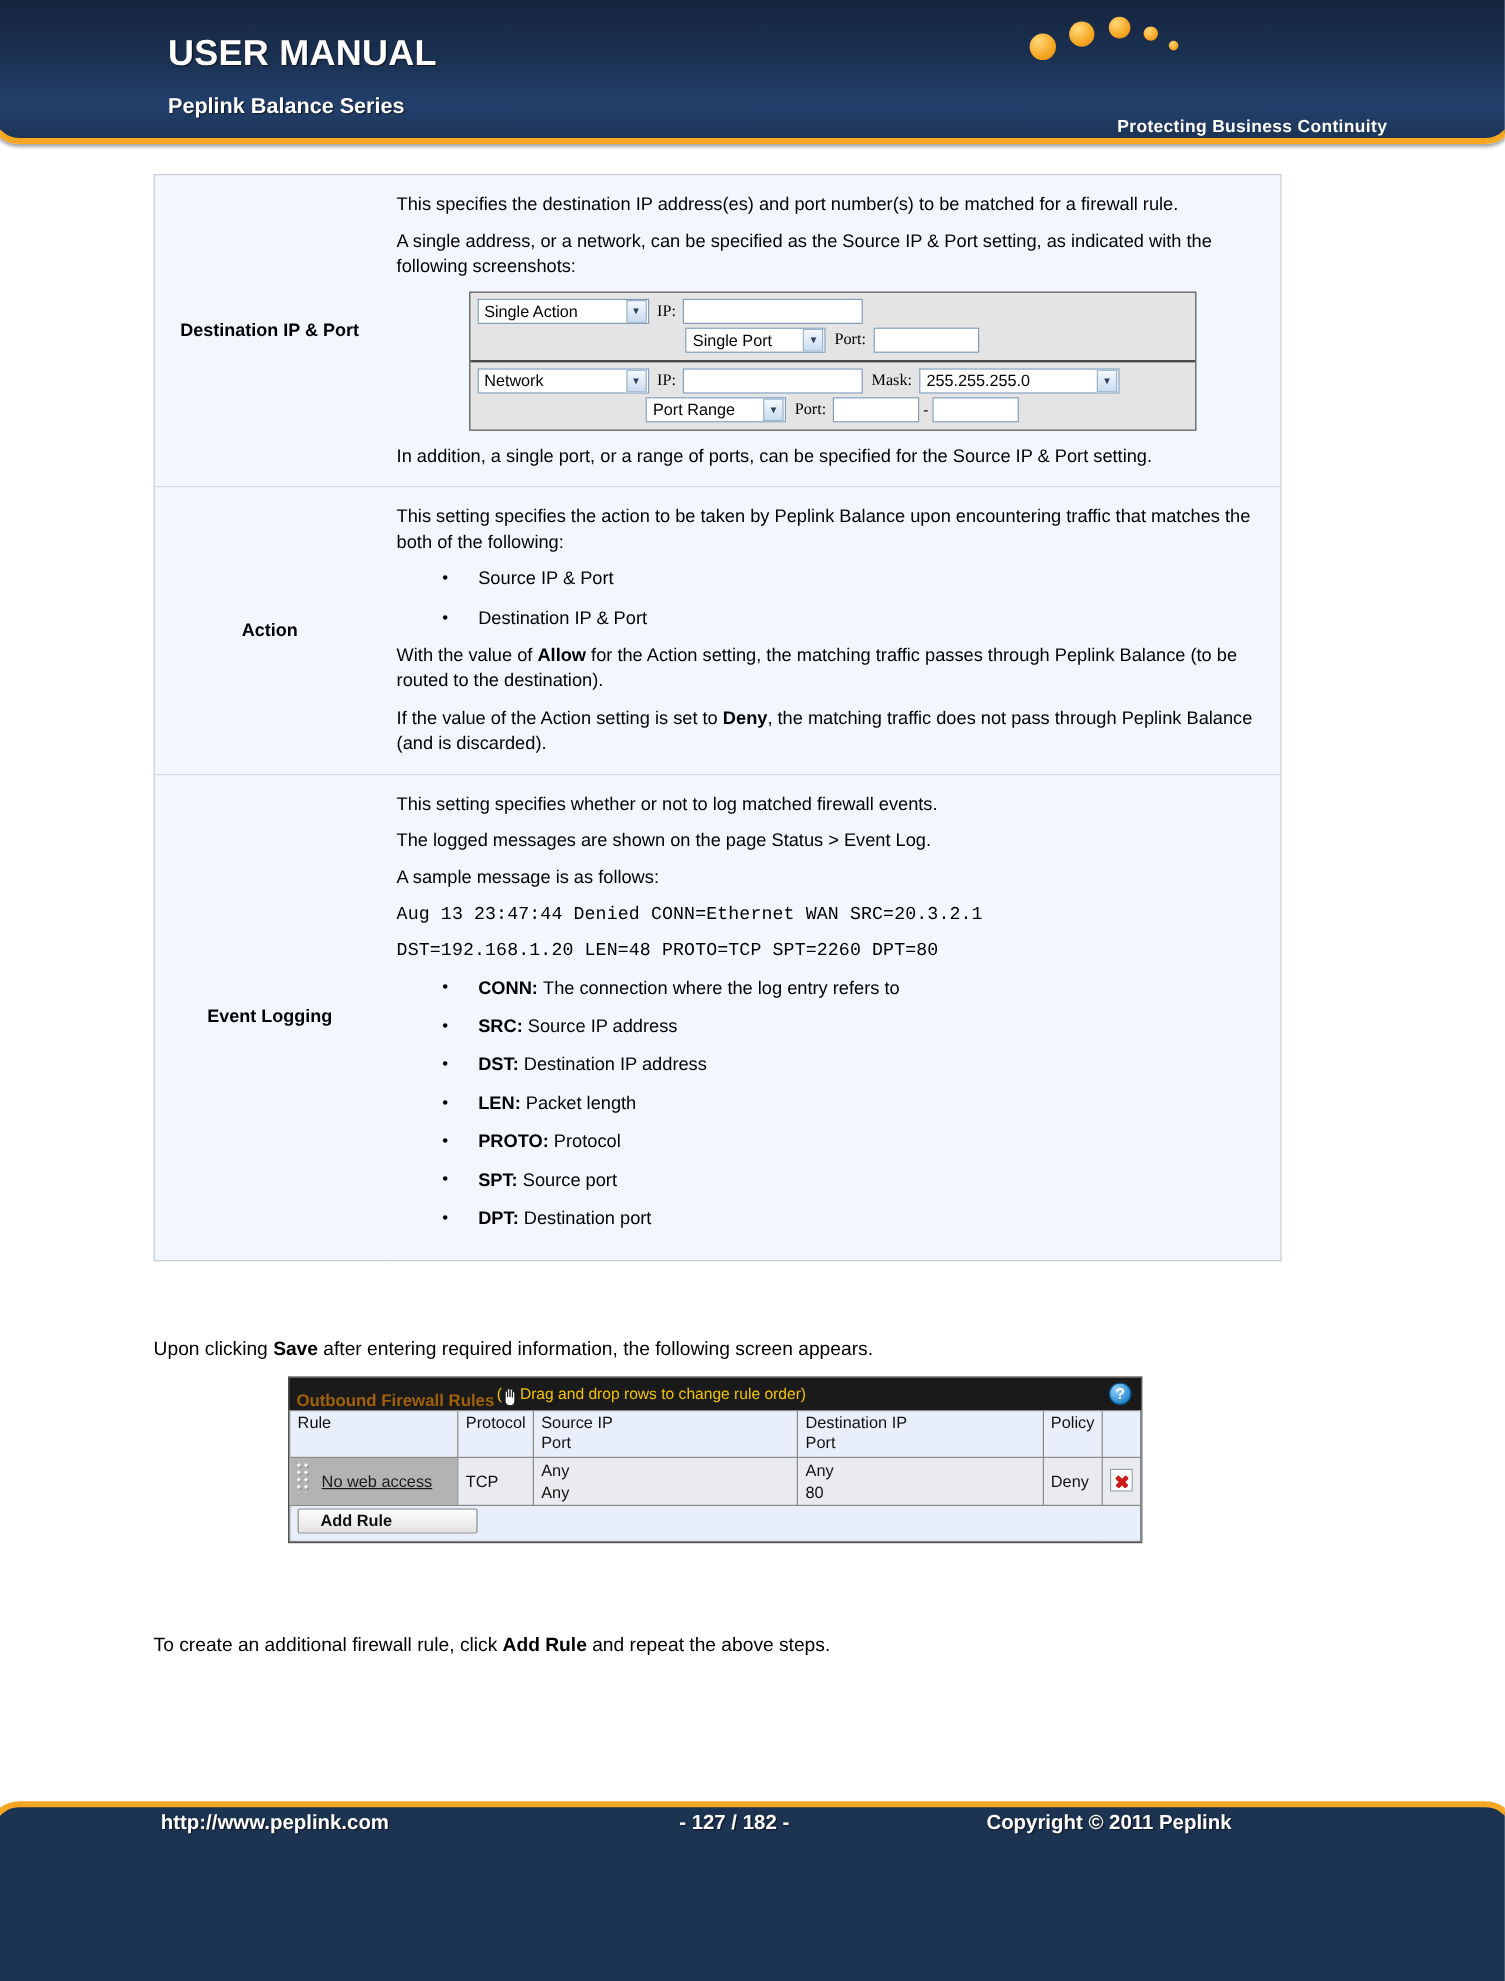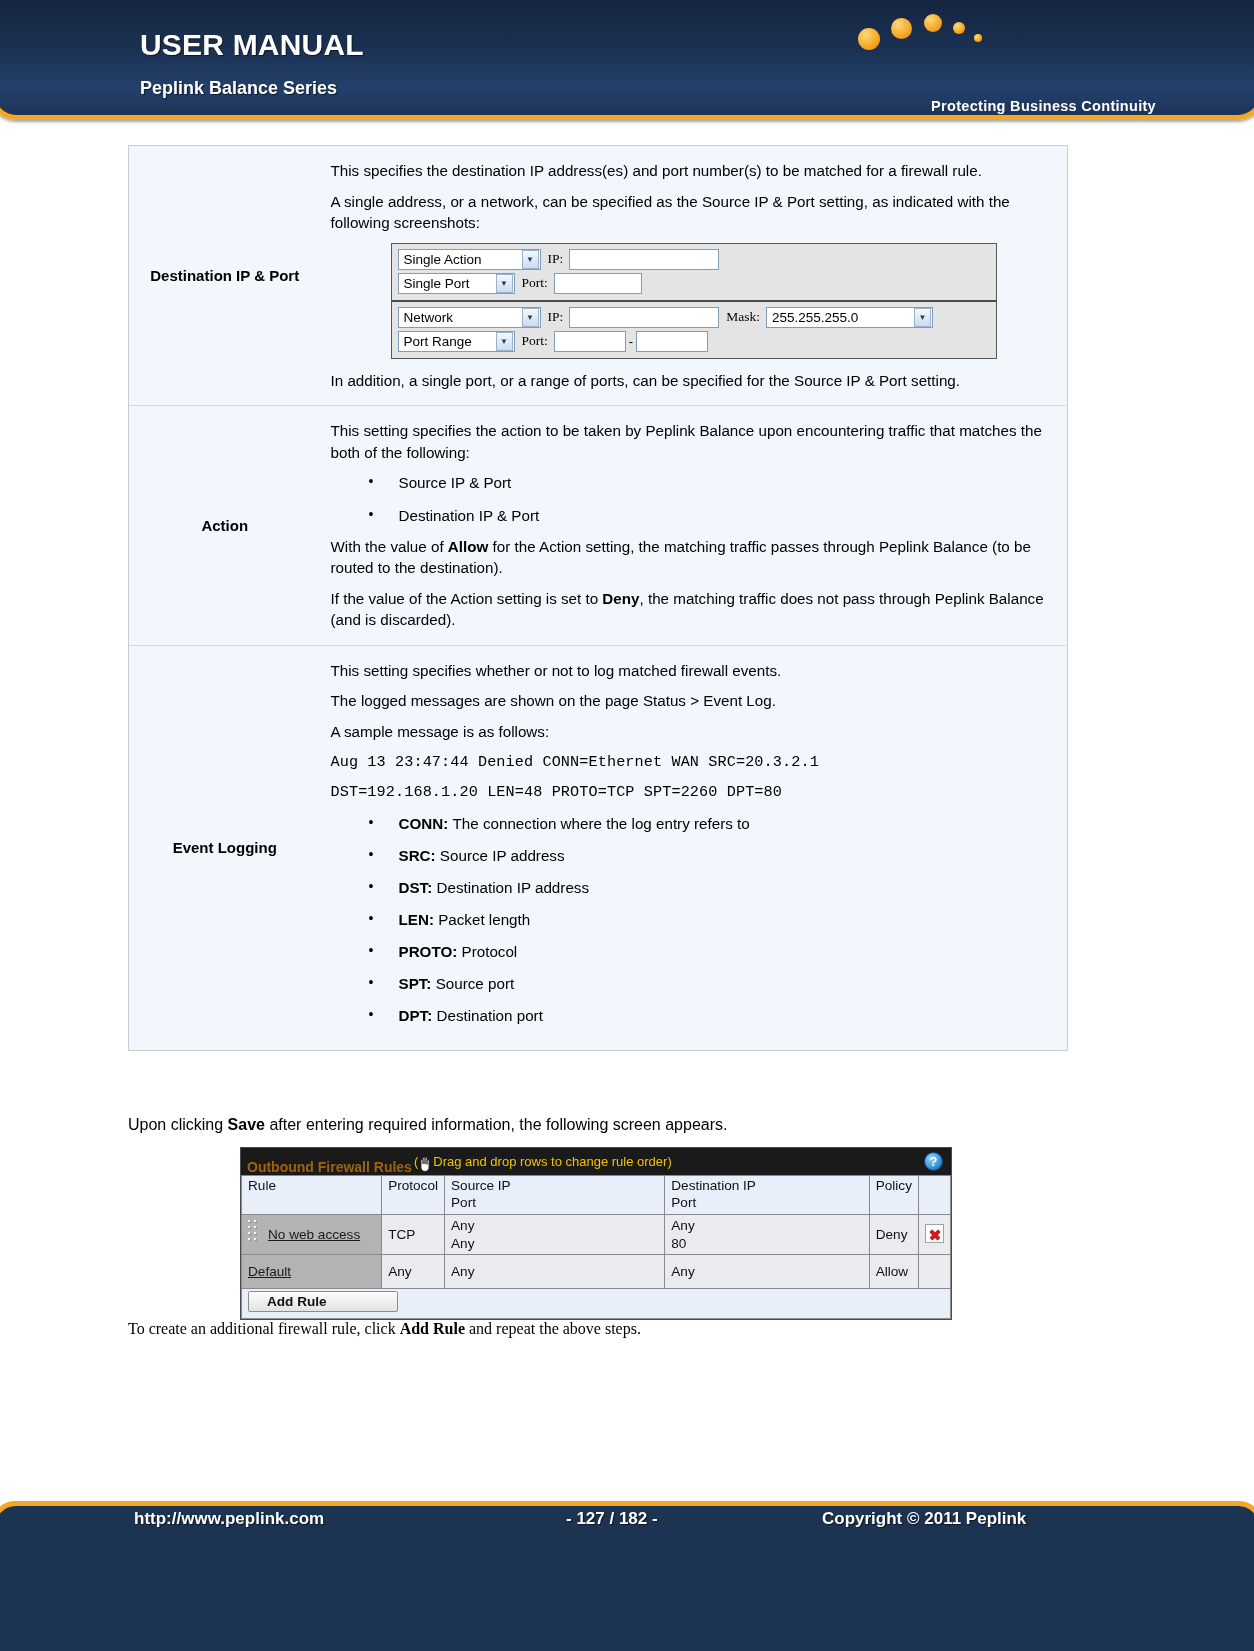--- a/index.html
+++ b/index.html
@@ -98,21 +98,21 @@
 
   
   .ipform{
     margin:9px 0 11px 60px; width:606px;
     border:1px solid #58585a; background:#e4e4e4;
     padding:0; position:relative;
   }
   .ipform .fgroup{ padding:5px 6px 6px 6px; }
   .ipform .fgroup.second{ border-top:2px solid #4a4a4c; }
   .frow{ display:flex; align-items:center; margin-bottom:3px; }
-  .frow:last-child{ margin-bottom:0; }
+  .frow:last-child{ margin-bottom:0;justify-content:center; }
   .wsel{
     height:21px; border:1px solid #7f9db9; background:#ffffff;
     display:flex; align-items:center; justify-content:space-between;
     font-size:13.5px; color:#000; padding:0 0 0 5px; position:relative;
   }
   .wsel.w1{ width:143px; }
   .wsel.w2{ width:117px; }
   .wsel.w3{ width:143px; }
   .wsel.w4{ width:117px; }
   .wsel.wmask{ width:167px; }
@@ -397,41 +397,31 @@
           <td class="twoline">
             <div>Any</div>
             <div>80</div>
           </td>
           <td class="midv">Deny</td>
           <td class="midv" style="text-align:center;">
             <span class="delx"></span>
           </td>
         </tr>
 
-        <tr class="fwbody">
-          <td class="defcell">
-            <a href="#">Default</a>
-          </td>
-          <td class="midv">Any</td>
-          <td class="midv">Any</td>
-          <td class="midv">Any</td>
-          <td class="midv">Allow</td>
-          <td class="midv"></td>
-        </tr>
 
         <tr class="addrow">
           <td colspan="6">
             <span class="addbtn">Add Rule</span>
           </td>
         </tr>
       </tbody>
     </table>
   </div>
 
-  <div class="para" style="top:1189px;font-family:Liberation Serif, serif;"><span>To create an additional firewall rule, click </span><span class="b">Add Rule</span><span> and repeat the above steps.</span></div>
+  <div class="para" style="top:1232px;"><span>To create an additional firewall rule, click </span><span class="b">Add Rule</span><span> and repeat the above steps.</span></div>
 
 </div>
 
 <div class="footer-wrap">
   <div class="footer-band"></div>
   <div class="footer-inner">
     <div class="f-left">http://www.peplink.com</div>
     <div class="f-mid">- 127 / 182 -</div>
     <div class="f-right">Copyright © 2011 Peplink</div>
   </div>

